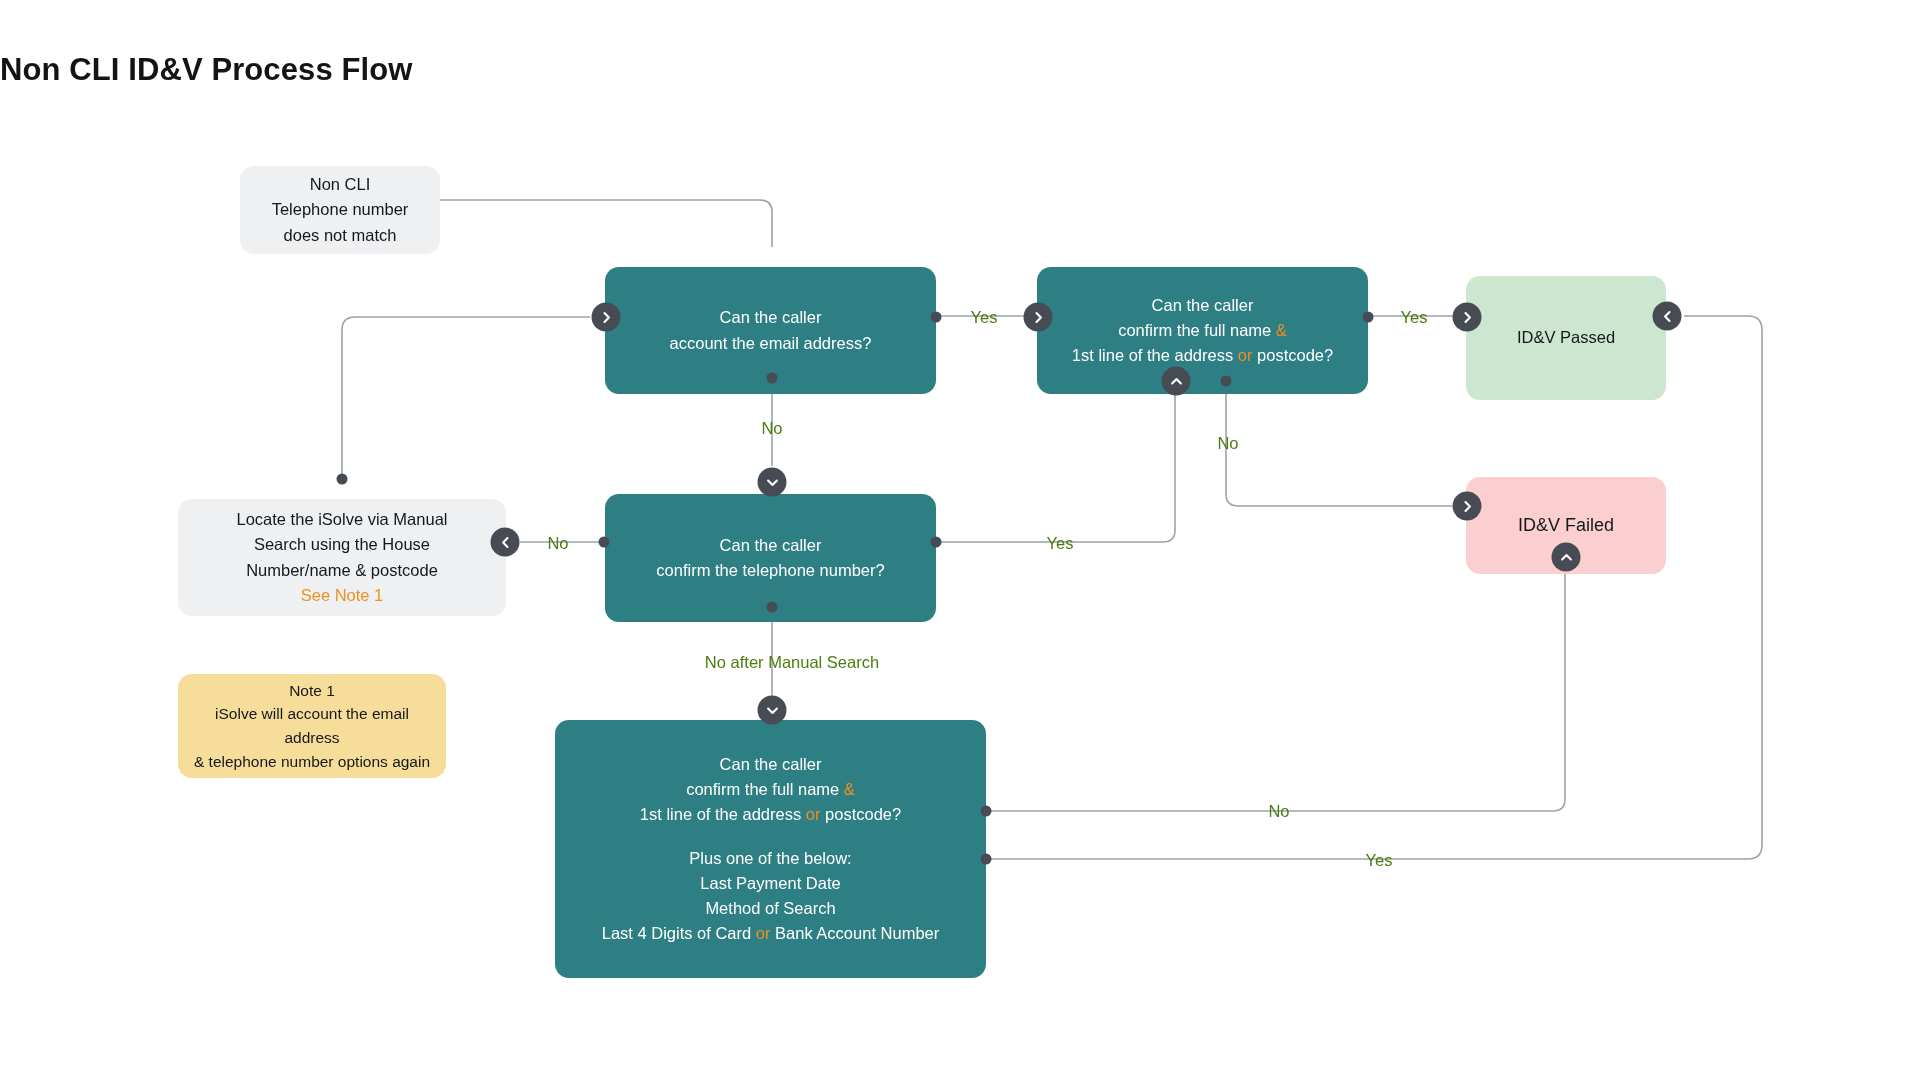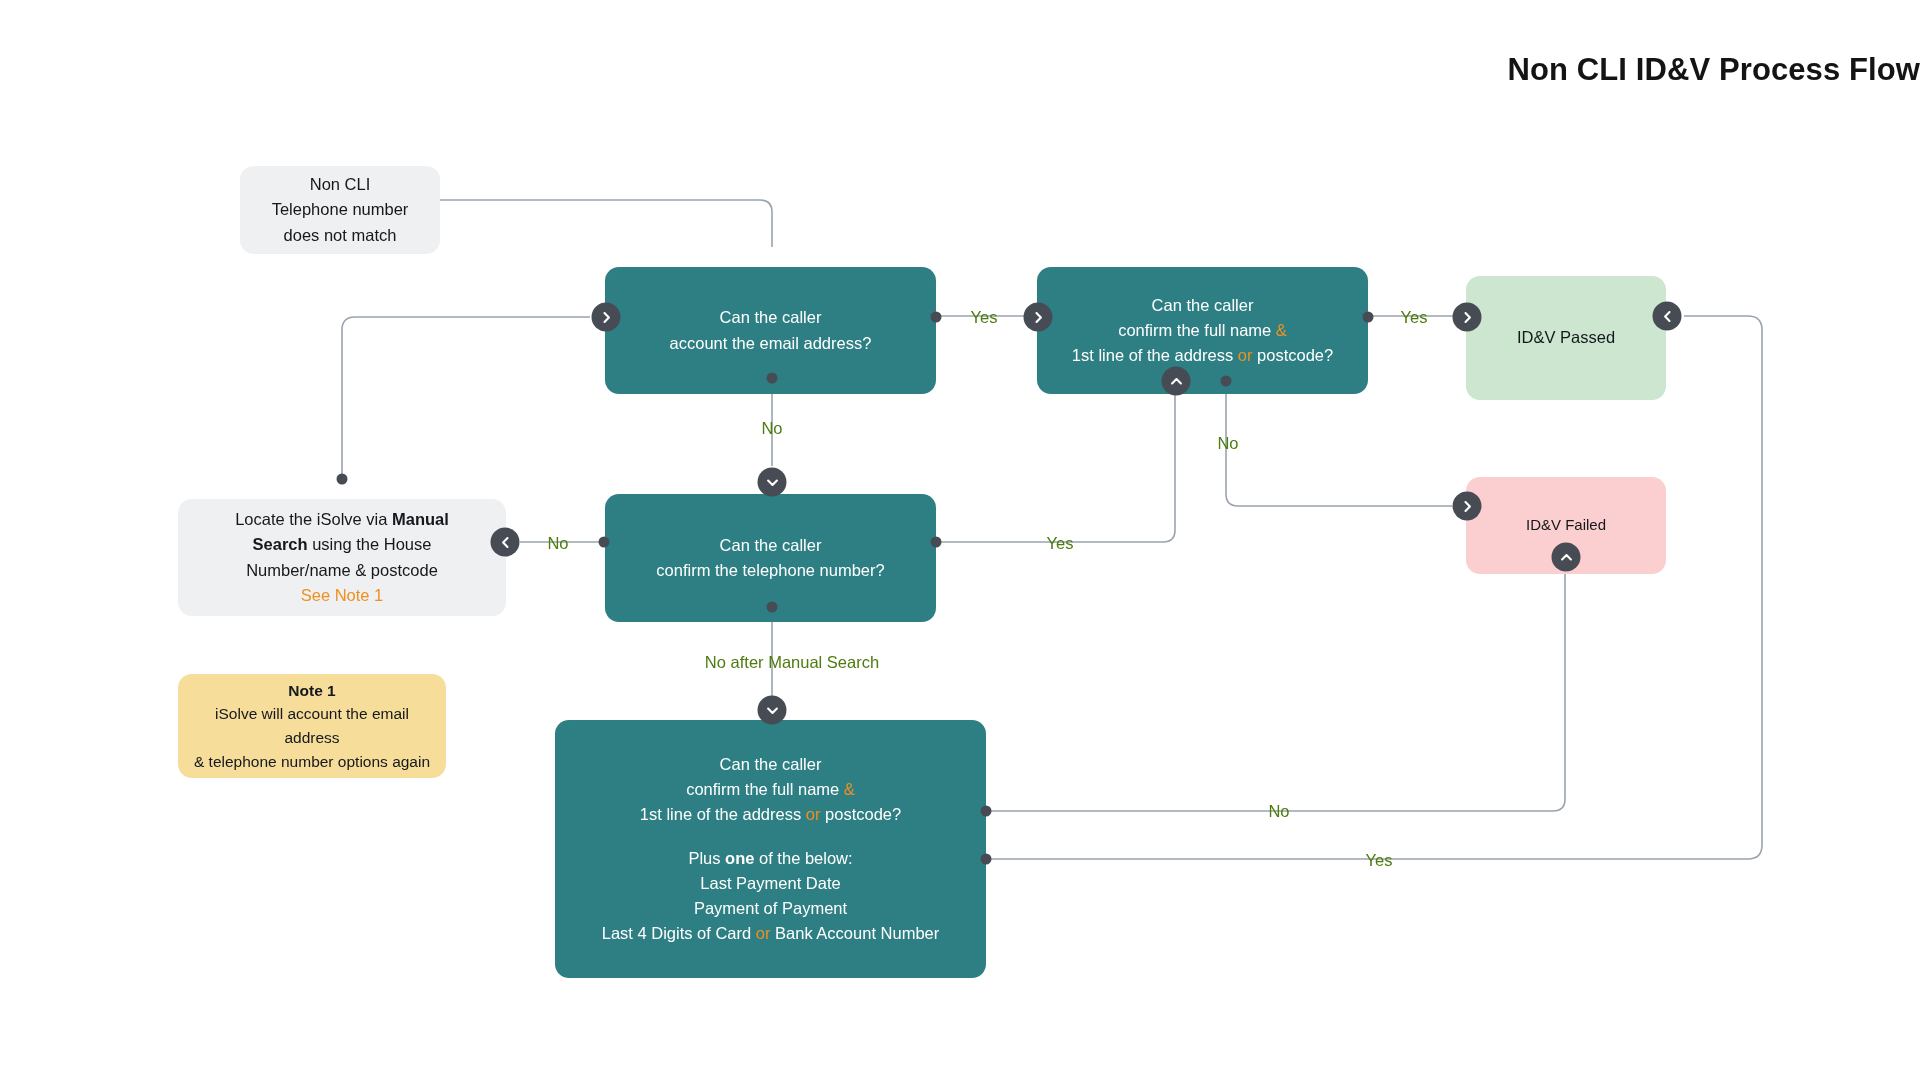--- a/index.html
+++ b/index.html
@@ -8,44 +8,43 @@
     background: #ffffff;
     font-family: "Liberation Sans", sans-serif;
     overflow: hidden;
   }
   #canvas { position: relative; width: 1920px; height: 1080px; }
 
   #wires { position: absolute; left: 0; top: 0; width: 1920px; height: 1080px; }
 
   .title {
     position: absolute; left: 0; top: 52px; width: 1920px;
-    text-align: right;
+    text-align: left;
     font-size: 31px; font-weight: 700; color: #141414;
     letter-spacing: 0.1px;
-    padding-left: 16px;
   }
 
   .node {
     position: absolute;
     display: flex; align-items: center; justify-content: center;
     text-align: center;
     border-radius: 14px;
     line-height: 1.52;
     margin-top: 16px;
   }
   .node .inner { width: 100%; padding: 0 14px; }
 
   .n-grey  { background: #eff0f2; color: #15181c; font-size: 16.5px; }
   .n-teal  { background: #2e7f83; color: #ffffff; font-size: 16.5px; }
   .n-green { background: #cde6d0; color: #15181c; font-size: 16.5px; }
-  .n-pink  { background: #fbcfcf; color: #15181c; font-size: 15px; }
+  .n-pink  { background: #fbcfcf; color: #15181c; font-size: 18px; }
   .n-note  { background: #f7dd9a; color: #15181c; font-size: 15.5px; border-radius: 14px; }
 
   .accent { color: #ef9022; }
-  .b { font-weight: 700; }
+  .b { font-weight: 400; }
   .sp { display: block; height: 19px; }
 
   .edge-label {
     position: absolute;
     font-size: 16.5px; color: #4d7c0f;
     white-space: nowrap;
     transform: translate(-50%, -50%);
   }
 
   .conn {
@@ -157,21 +156,21 @@
   </div>
 
   <div class="node n-teal" style="left:555px; top:704px; width:431px; height:258px;">
     <div class="inner">
       <span>Can the caller</span><br>
       <span>confirm the full name </span><span class="accent">&amp;</span><br>
       <span>1st line of the address </span><span class="accent">or</span><span> postcode?</span>
       <span class="sp"></span>
       <span>Plus </span><span class="b">one</span><span> of the below:</span><br>
       <span>Last Payment Date</span><br>
-      <span>Payment of Payment</span><br>
+      <span>Method of Search</span><br>
       <span>Last 4 Digits of Card </span><span class="accent">or</span><span> Bank Account Number</span>
     </div>
   </div>
 
   <div class="edge-label" style="left:984px; top:317px;">Yes</div>
   <div class="edge-label" style="left:772px; top:428px;">No</div>
   <div class="edge-label" style="left:1414px; top:317px;">Yes</div>
   <div class="edge-label" style="left:1228px; top:443px;">No</div>
   <div class="edge-label" style="left:1060px; top:543px;">Yes</div>
   <div class="edge-label" style="left:558px; top:543px;">No</div>

